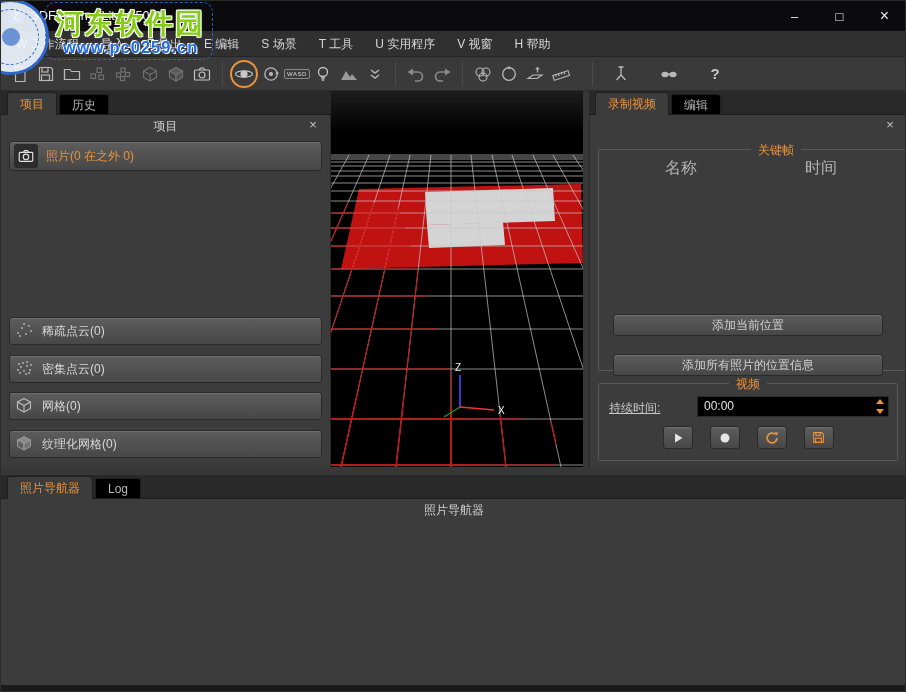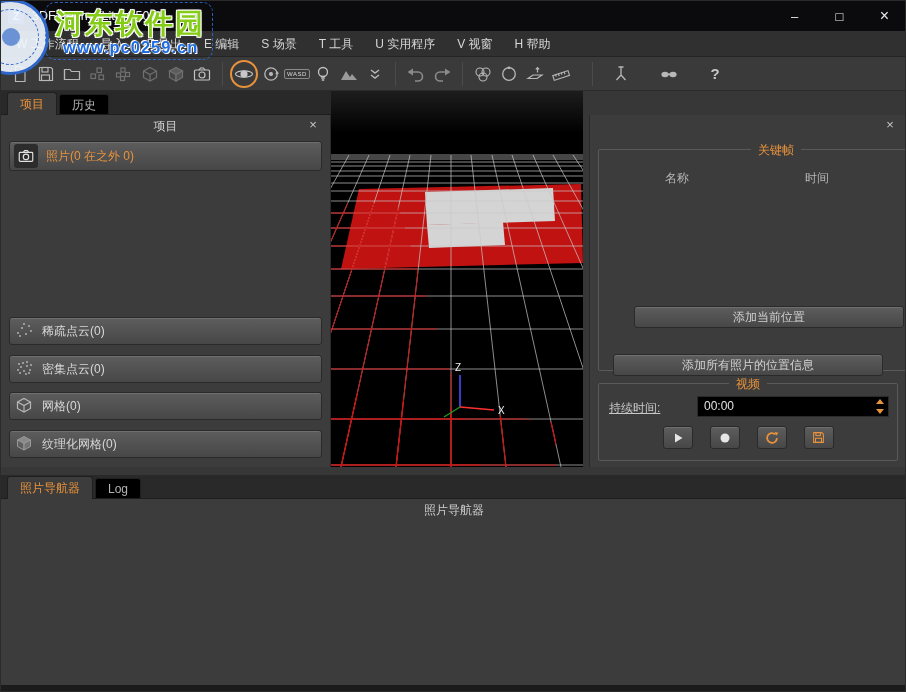--- a/index.html
+++ b/index.html
@@ -40,21 +40,21 @@
   .closex { position:absolute; right:10px; top:2px; width:14px; text-align:center; color:#c6c6c6; font-size:13px; }
 
   .btn { background:linear-gradient(#5d5d5d,#474747); border:1px solid #2a2a2a; border-radius:3px; color:#d2d2d2; font-size:12px; display:flex; align-items:center; justify-content:center; box-shadow:inset 0 1px 0 rgba(255,255,255,0.12); }
   .itemrow { position:absolute; left:8px; width:313px; height:28px; justify-content:flex-start; padding-left:4px; }
   .itemrow .lbl { margin-left:8px; color:#d8d8d8; }
   .itemrow .lbl.orange { color:#E8923C; }
   .cam-tile { width:24px; height:24px; background:#2c2c2c; border-radius:3px; display:flex; align-items:center; justify-content:center; }
 
   .group { position:absolute; border:1px solid #5a5a5a; border-radius:2px; }
   .legend { position:absolute; top:-8px; left:50%; transform:translateX(-50%); background:#3c3c3c; padding:0 7px; font-size:12px; color:#E8923C; white-space:nowrap; }
-  .colhdr { position:absolute; top:20px; font-size:12px; color:#b5b5b5; }
+  .colhdr { position:absolute; top:8px; font-size:16px; color:#b5b5b5; }
   .gbtn { position:absolute; left:14px; width:270px; height:22px; }
 
   .dur-label { position:absolute; left:10px; top:16px; font-size:12px; color:#c8c8c8;text-decoration:underline; }
   .dur-input { position:absolute; left:98px; top:12px; width:192px; height:21px; background:#000000; border:1px solid #2a2a2a; box-shadow:inset 0 1px 2px rgba(0,0,0,0.4); color:#e2e2e2; font-size:12px; line-height:19px; padding-left:6px; }
   .spin { position:absolute; right:2px; top:2px; width:12px; height:15px; display:flex; flex-direction:column; align-items:center; justify-content:space-between; }
   .spin .up { width:0; height:0; border-left:4px solid transparent; border-right:4px solid transparent; border-bottom:5px solid #E8923C; }
   .spin .dn { width:0; height:0; border-left:4px solid transparent; border-right:4px solid transparent; border-top:5px solid #E8923C; }
   .vbtns { position:absolute; left:0; right:0; top:42px; display:flex; justify-content:center; gap:17px; }
   .vbtn { width:30px; height:23px; }
 
@@ -396,29 +396,33 @@
         <line x1="129" y1="316" x2="163" y2="319" stroke="#ff3030" stroke-width="1.6"></line>
         <line x1="129" y1="316" x2="113" y2="326" stroke="#1f9e1f" stroke-width="1.3"></line>
         <text x="124" y="280" fill="#f0f0f0" font-size="10" font-family="Liberation Sans, sans-serif">Z</text>
         <text x="167" y="323" fill="#f0f0f0" font-size="10" font-family="Liberation Sans, sans-serif">X</text>
       </g>
     </svg>
     <div class="vp-haze"></div>
   </div>
 
   <div class="abs" style="left:582px;top:90px;width:6px;height:376px;background:#373737;"></div>
+  <div class="abs tabbar" style="left:588px;top:90px;width:318px;height:24px;">
+    <div class="tab sel">录制视频</div>
+    <div class="tab">编辑</div>
+  </div>
   <div class="abs panel-body" style="left:588px;top:114px;width:318px;height:352px;border-left:1px solid #2a2a2a;">
     <div class="closex">×</div>
 
     <div class="group" style="left:8px;top:34px;width:356px;height:222px;">
       <div class="legend">关键帧</div>
       <div class="colhdr" style="left:66px;">名称</div>
       <div class="colhdr" style="left:206px;">时间</div>
       <div style="position:absolute;left:10px;top:32px;width:280px;height:120px;"></div>
-      <div class="btn gbtn" style="top:156px;margin-left:21px;">添加当前位置</div>
+      <div class="btn gbtn" style="top:164px;">添加当前位置</div>
       <div class="btn gbtn" style="top:204px;">添加所有照片的位置信息</div>
     </div>
 
     <div class="group" style="left:8px;top:268px;width:300px;height:78px;">
       <div class="legend">视频</div>
       <div class="dur-label">持续时间:</div>
       <div class="dur-input">
         <span>00:00</span>
         <div class="spin">
           <div class="up"></div>

